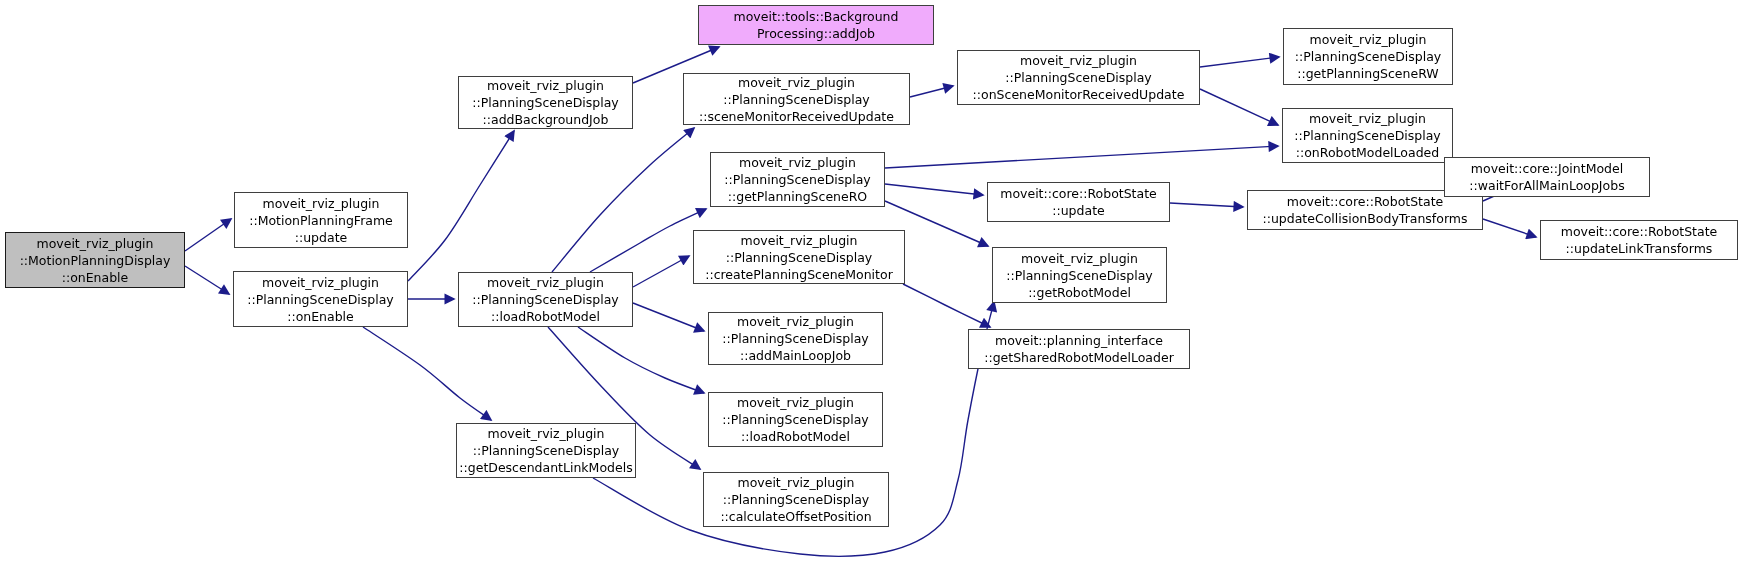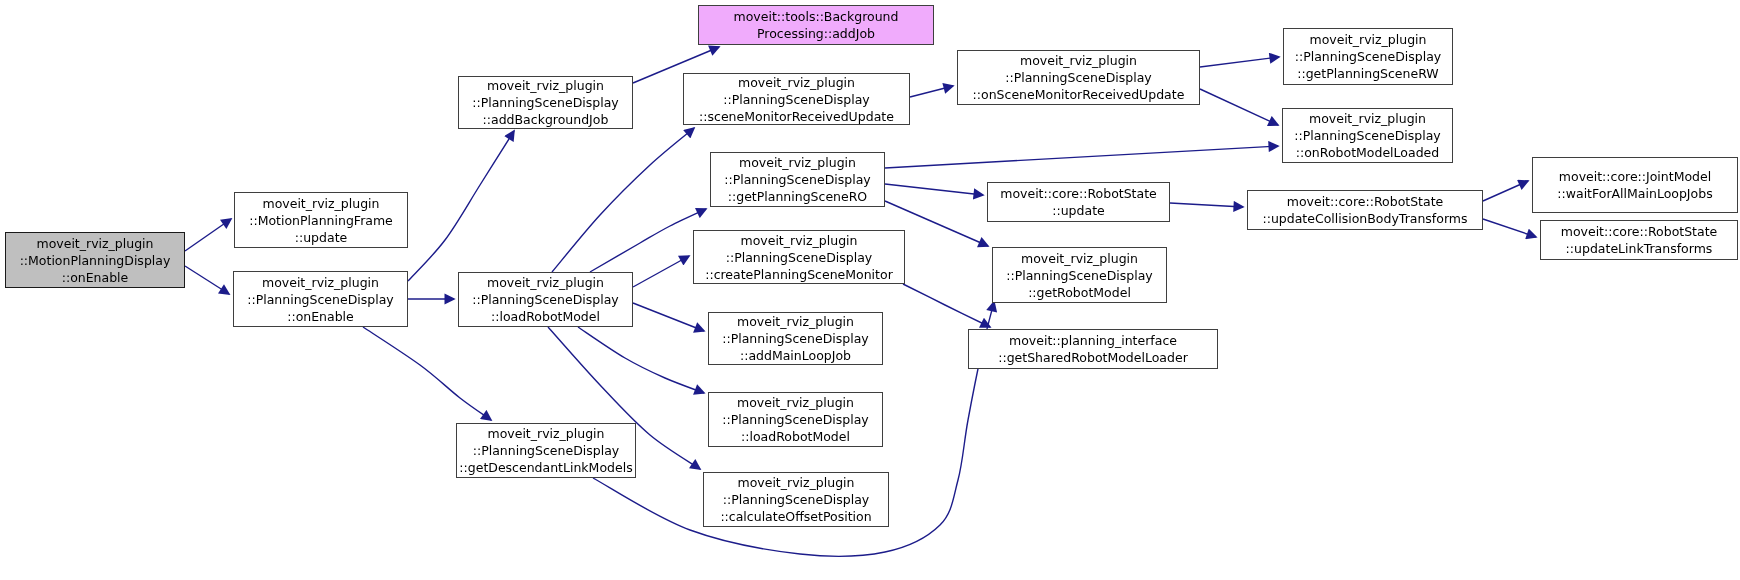--- a/index.html
+++ b/index.html
@@ -154,39 +154,39 @@
       </div>
       <div class="node" title="moveit::core::RobotState::update" style="left: 987px; top: 182px; width: 183px; height: 40px; background: rgb(255, 255, 255);">
         <span>moveit::core::RobotState</span>
         <span>::update</span>
       </div>
       <div class="node" title="moveit_rviz_plugin::PlanningSceneDisplay::getRobotModel" style="left: 992px; top: 247px; width: 175px; height: 56px; background: rgb(255, 255, 255);">
         <span>moveit_rviz_plugin</span>
         <span>::PlanningSceneDisplay</span>
         <span>::getRobotModel</span>
       </div>
-      <div class="node" title="moveit::planning_interface::getSharedRobotModelLoader" style="left: 968px; top: 329px; width: 250px; height: 40px; background: rgb(255, 255, 255);">
+      <div class="node" title="moveit::planning_interface::getSharedRobotModelLoader" style="left: 968px; top: 329px; width: 222px; height: 40px; background: rgb(255, 255, 255);">
         <span>moveit::planning_interface</span>
         <span>::getSharedRobotModelLoader</span>
       </div>
       <div class="node" title="moveit_rviz_plugin::PlanningSceneDisplay::getPlanningSceneRW" style="left: 1283px; top: 28px; width: 170px; height: 57px; background: rgb(255, 255, 255);">
         <span>moveit_rviz_plugin</span>
         <span>::PlanningSceneDisplay</span>
         <span>::getPlanningSceneRW</span>
       </div>
       <div class="node" title="moveit_rviz_plugin::PlanningSceneDisplay::getPlanningSceneRO" style="left: 1282px; top: 108px; width: 171px; height: 55px; background: rgb(255, 255, 255);">
         <span>moveit_rviz_plugin</span>
         <span>::PlanningSceneDisplay</span>
         <span>::onRobotModelLoaded</span>
       </div>
       <div class="node" title="moveit::core::RobotState::updateCollisionBodyTransforms" style="left: 1247px; top: 190px; width: 236px; height: 40px; background: rgb(255, 255, 255);">
         <span>moveit::core::RobotState</span>
         <span>::updateCollisionBodyTransforms</span>
       </div>
-      <div class="node" title="moveit::core::JointModel::getDescendantLinkModels" style="left: 1532px; top: 157px; width: 206px; height: 56px; background: rgb(255, 255, 255);">
+      <div class="node" title="moveit::core::JointModel::getDescendantLinkModels" style="left: 1444px; top: 157px; width: 206px; height: 40px; background: rgb(255, 255, 255);">
         <span>moveit::core::JointModel</span>
         <span>::waitForAllMainLoopJobs</span>
       </div>
       <div class="node" title="moveit::core::RobotState::updateLinkTransforms" style="left: 1540px; top: 220px; width: 198px; height: 40px; background: rgb(255, 255, 255);">
         <span>moveit::core::RobotState</span>
         <span>::updateLinkTransforms</span>
       </div>
     </div>
 </div>
 

